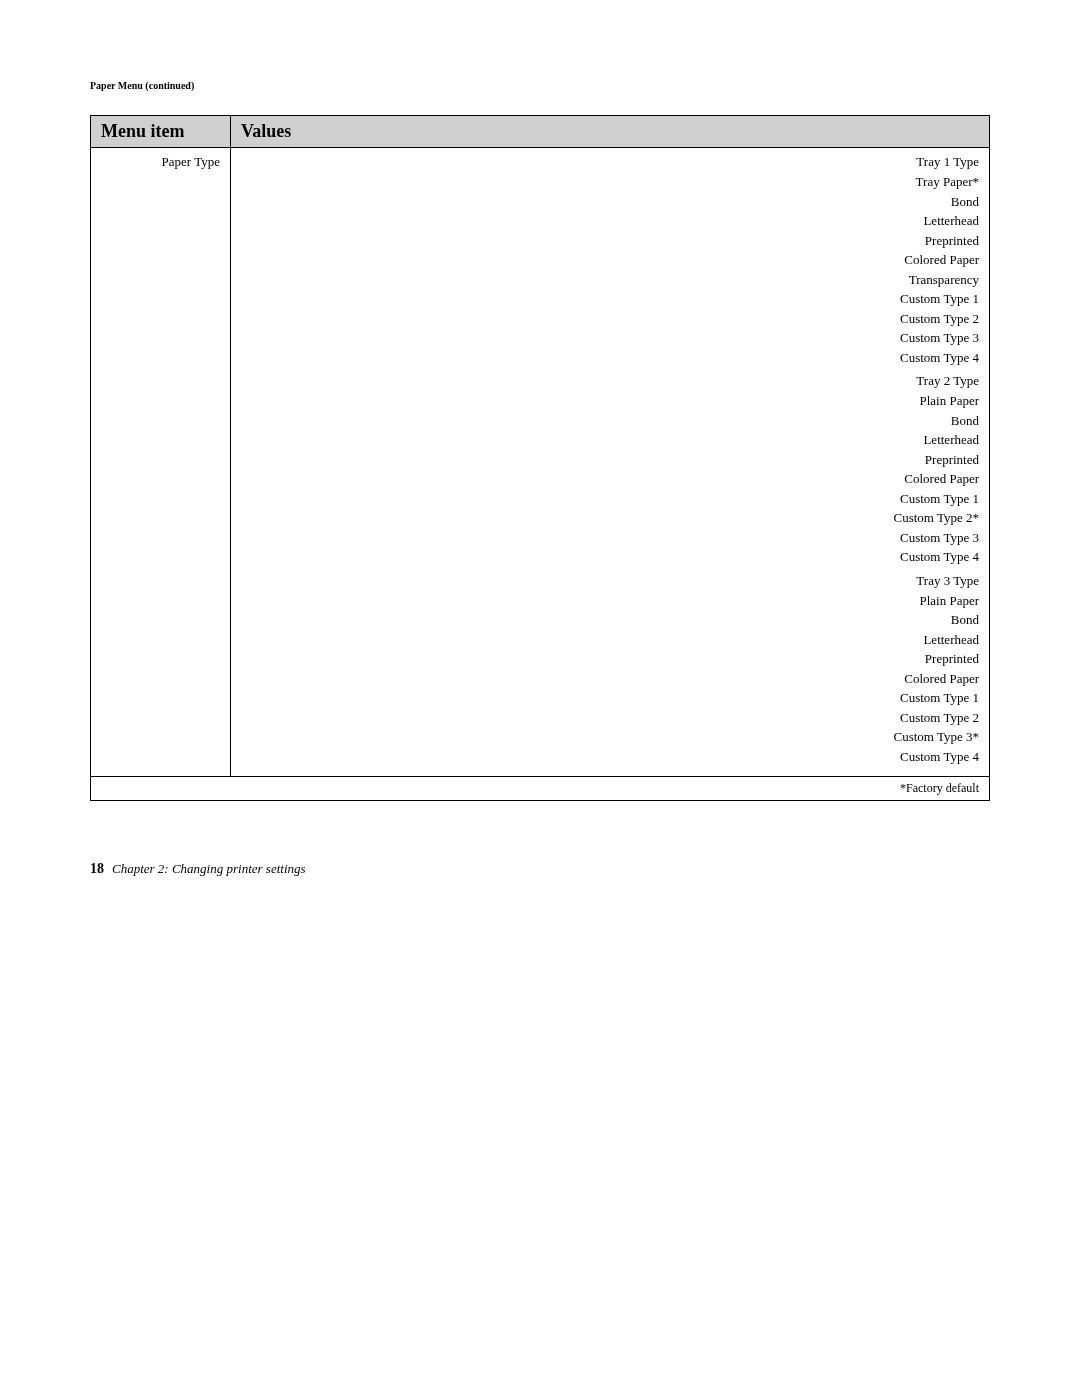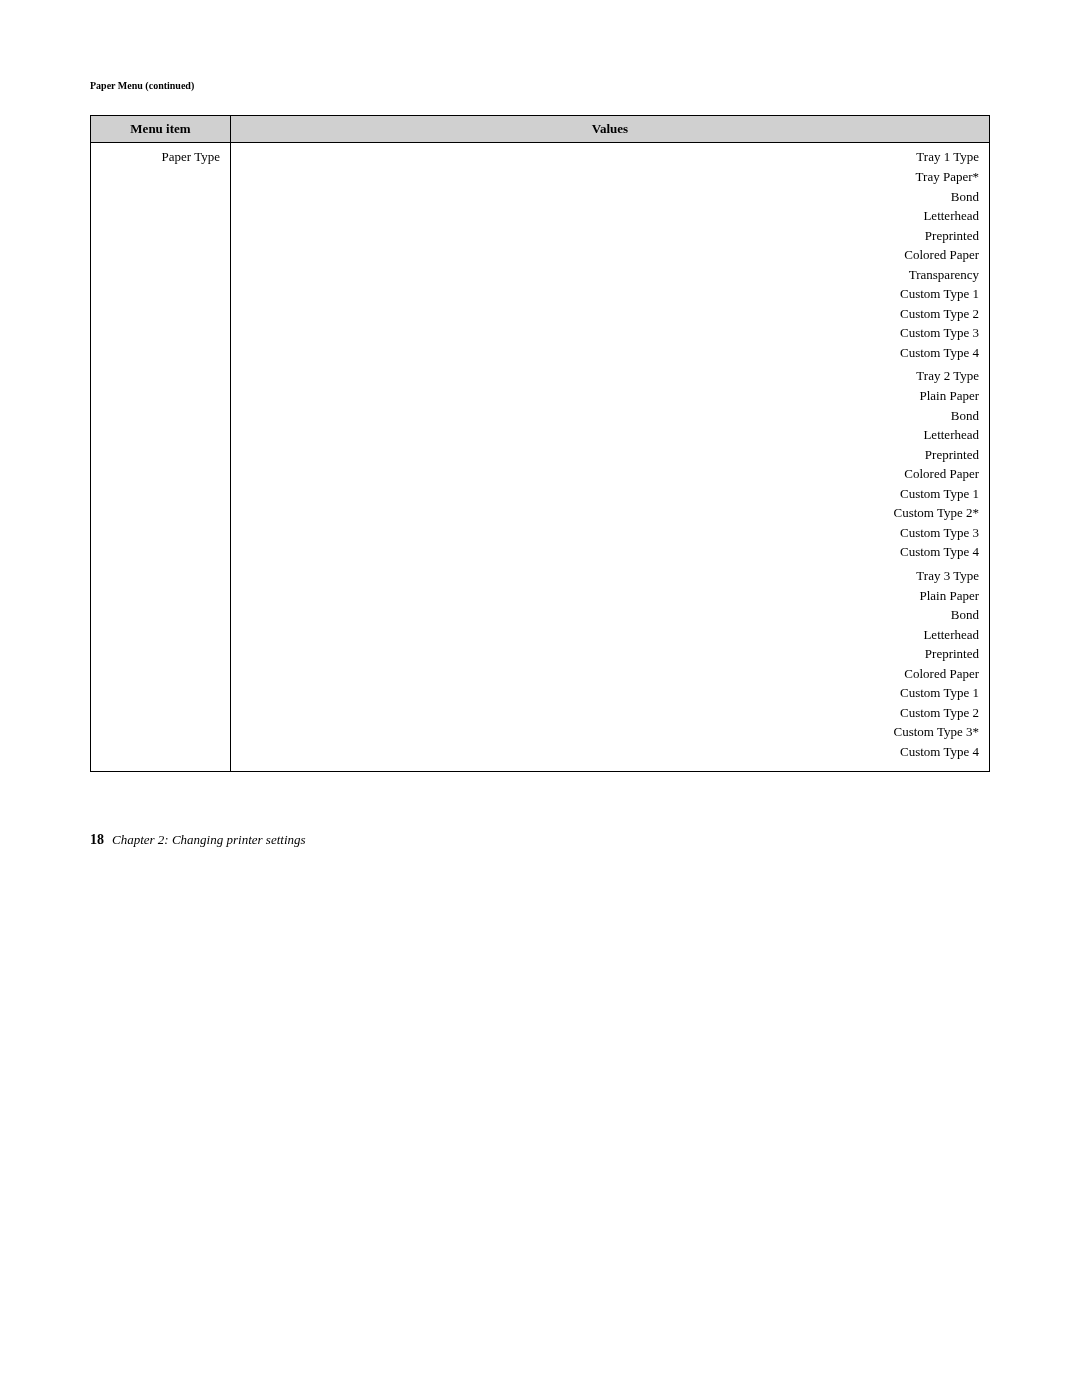--- a/index.html
+++ b/index.html
@@ -27,22 +27,22 @@
     table {
       width: 100%;
       border-collapse: collapse;
       border: 1px solid #000;
     }
 
     th {
       background: #d0d0d0;
       border: 1px solid #000;
       padding: 5px 10px;
-      text-align: center;
-      font-size: 13px;
+      text-align: left;
+      font-size: 18px;
       font-weight: bold;
     }
 
     td {
       border: 1px solid #000;
       padding: 6px 10px;
       vertical-align: top;
       font-size: 13px;
       text-align: right;
     }
@@ -148,19 +148,22 @@
             <li>Letterhead</li>
             <li>Preprinted</li>
             <li>Colored Paper</li>
             <li>Custom Type 1</li>
             <li>Custom Type 2</li>
             <li>Custom Type 3*</li>
             <li>Custom Type 4</li>
           </ul>
         </td>
       </tr>
+      <tr class="factory-default-row">
+        <td colspan="2">*Factory default</td>
+      </tr>
     </tbody>
 </table>
 
 <div class="footer-row">
   <span class="page-number">18</span>
   <span class="footer-text">Chapter 2: Changing printer settings</span>
 </div>
 
 </body></html>

